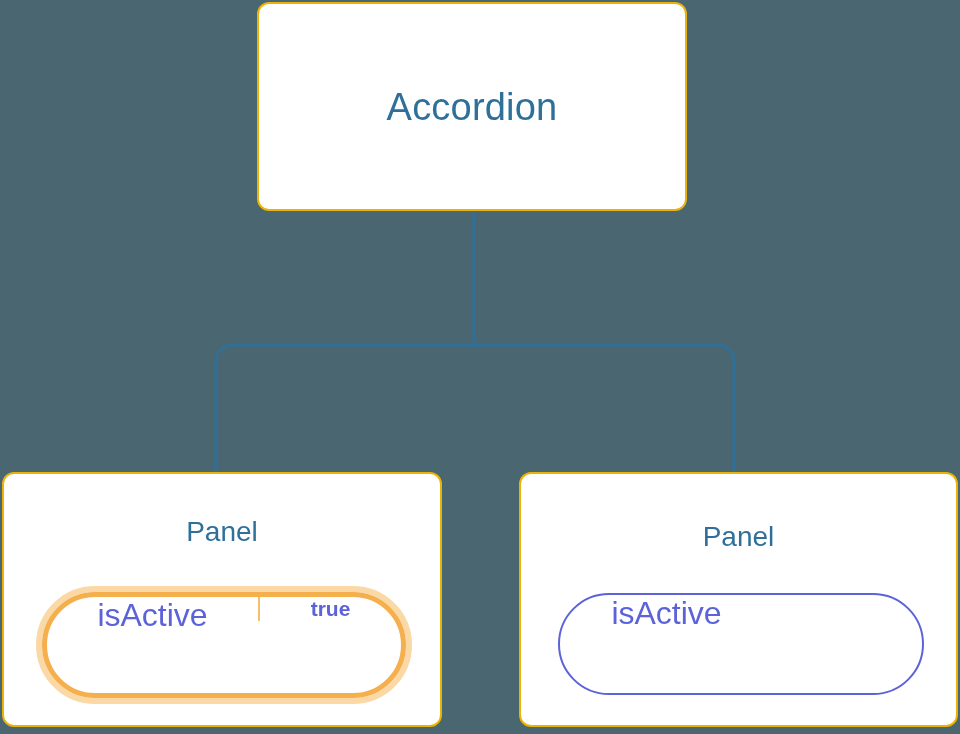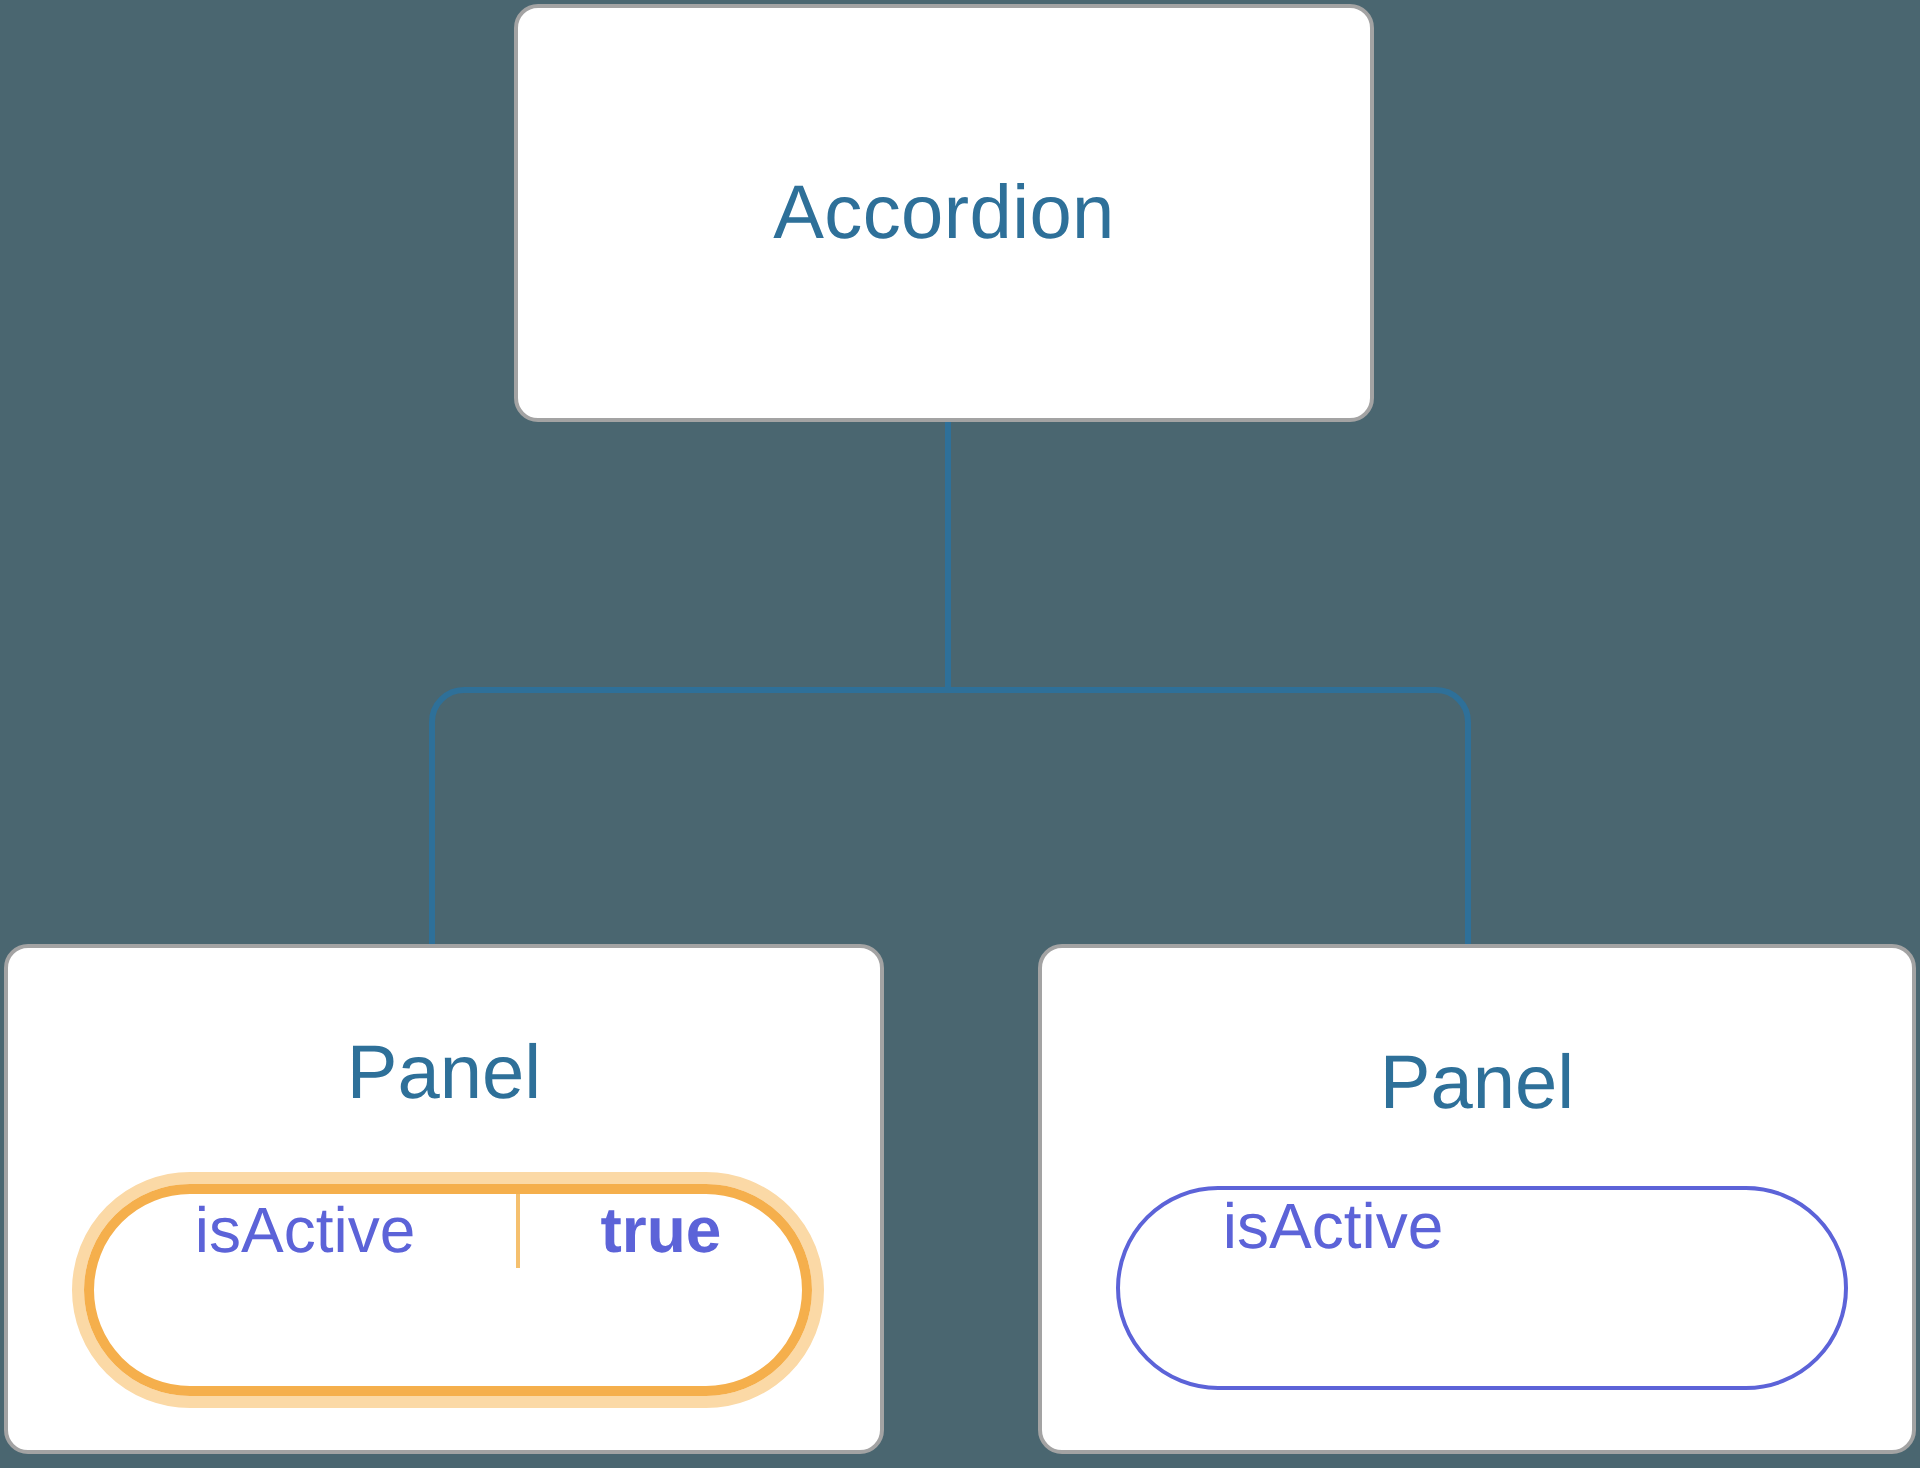--- a/index.html
+++ b/index.html
@@ -25,21 +25,21 @@
     left: 0;
     top: 0;
     width: 960px;
     height: 734px;
   }
 
   
   .node {
     position: absolute;
     background: #FFFFFF;
-    border: 2px solid #a3a3a3;
+    border: 2px solid #eab308;
     border-radius: 12px;
     box-sizing: border-box;
   }
 
   
   #node-accordion {
     left: 257px;
     top: 2px;
     width: 430px;
     height: 209px;
@@ -66,21 +66,21 @@
     top: 472px;
     width: 439px;
     height: 255px;
   }
 
   .panel-title {
     position: absolute;
     left: 0;
     right: 0;
     text-align: center;
-    font-size: 38px;
+    font-size: 28px;
     color: #2E7099;
     line-height: 1;
   }
   #node-panel-left .panel-title { top: 44px; }
   #node-panel-right .panel-title { top: 49px; }
 
   
   .pill {
     position: absolute;
     display: flex;
@@ -94,21 +94,21 @@
     justify-content: center;
     box-sizing: border-box;
     white-space: nowrap;
   }
   .pill-key {
     font-size: 32px;
     color: #5C63D8;
     font-weight: 400;
   }
   .pill-val {
-    font-size: 32px;
+    font-size: 21px;
     color: #5C63D8;
   }
 
   
   #pill-right {
     left: 37px;
     top: 119px;
     width: 366px;
     height: 102px;
     border: 2px solid #5C63D8;

